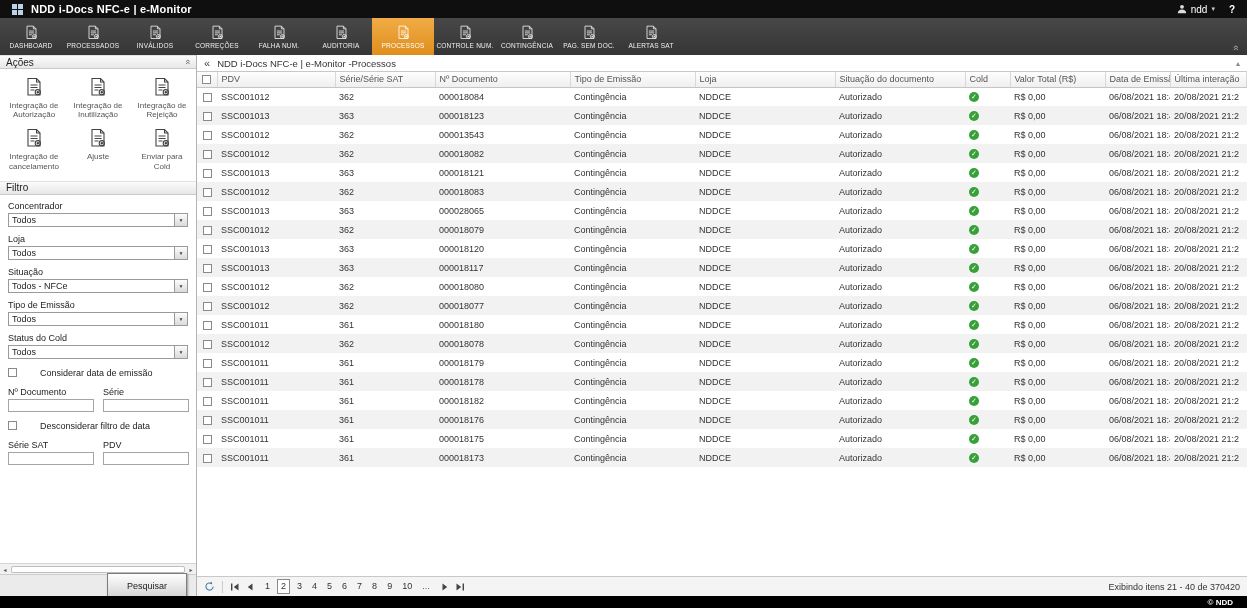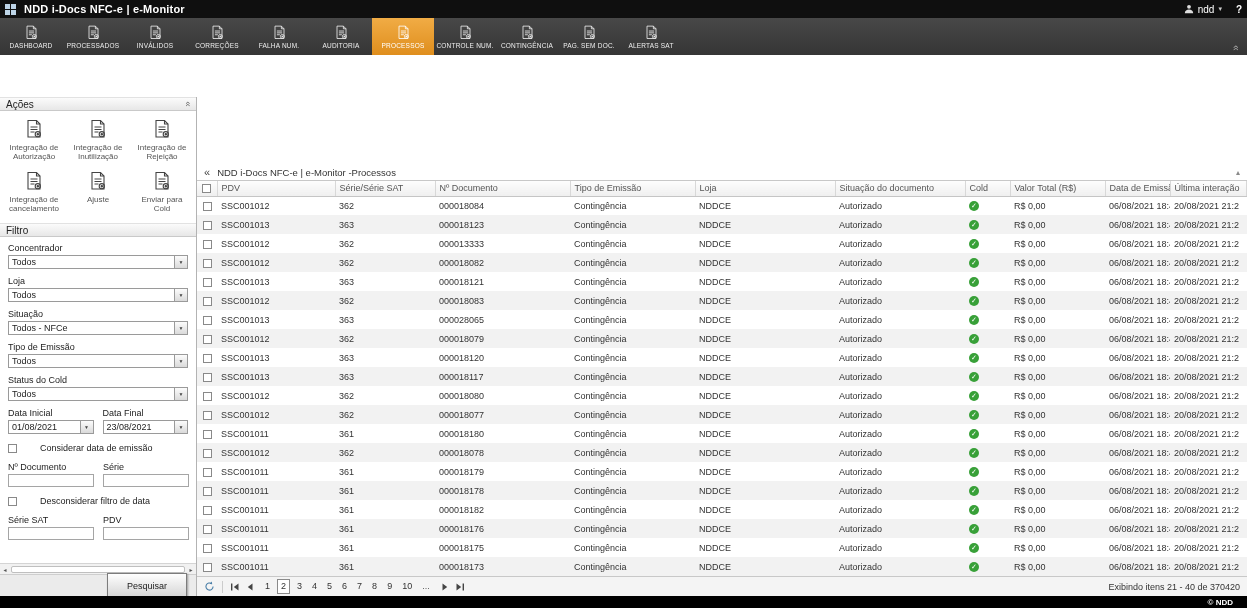--- a/index.html
+++ b/index.html
@@ -1,40 +1,40 @@
 <!DOCTYPE html>
 <html><head>
 <meta charset="utf-8">
 <title>NDD i-Docs NFC-e | e-Monitor</title>
 <style>
   *{margin:0;padding:0;box-sizing:border-box;}
   body{background:#9a9a9a;font-family:"Liberation Sans",sans-serif;}
   .app{width:1247px;height:608px;background:#fff;display:flex;flex-direction:column;overflow:hidden;position:relative;}
 
   
-  .top{height:18px;background:#0f0f0f;color:#fff;display:flex;align-items:center;justify-content:space-between;padding:0 5px;flex:0 0 auto;}
+  .top{height:18px;background:#0f0f0f;color:#fff;display:flex;align-items:center;justify-content:space-between;padding:0 12px;flex:0 0 auto;}
   .top-l{display:flex;align-items:center;gap:8px;}
   .apps{display:grid;grid-template-columns:5px 5px;grid-gap:1px;cursor:pointer;}
   .apps i{width:5px;height:5px;background:#bcd3e6;display:block;}
   .ttl{font-size:11px;font-weight:bold;letter-spacing:.2px;}
   .top-r{display:flex;align-items:center;gap:14px;}
   .usr{display:flex;align-items:center;gap:4px;font-size:10px;cursor:pointer;}
   .caret{font-size:7px;color:#ccc;}
   .hlp{font-size:10px;font-weight:bold;cursor:pointer;}
 
   
   .ribbon{height:37px;background:linear-gradient(#484848,#353535);display:flex;position:relative;flex:0 0 auto;}
   .tabs{display:flex;height:100%;}
   .tab{width:62px;display:flex;flex-direction:column;align-items:center;justify-content:center;gap:2px;color:#efefef;cursor:pointer;}
   .tab svg{width:15px;height:15px;display:block;}
   .tab-lb{font-size:6.5px;letter-spacing:.2px;white-space:nowrap;}
   .tab.active{background:linear-gradient(#f1ac45,#df8e1d);color:#fff;}
   .rib-col{position:absolute;right:8px;bottom:2px;color:#a8a8a8;font-size:10px;transform:rotate(-90deg);cursor:pointer;line-height:1;}
 
-  .content{flex:1;display:flex;min-height:0;align-items:flex-end;}
+  .content{flex:1;display:flex;min-height:0;}
 
   
   .sidebar{width:197px;flex:0 0 197px;background:#fff;border-right:1px solid #b3b3b3;display:flex;flex-direction:column;font-size:9px;color:#333;}
   .phead{height:14px;background:linear-gradient(#fbfbfb,#e7e7e7);border-top:1px solid #e2e2e2;border-bottom:1px solid #c9c9c9;display:flex;align-items:center;justify-content:space-between;padding:0 6px;font-size:10px;color:#222;flex:0 0 auto;}
   .pcol{transform:rotate(90deg);color:#666;font-size:9px;cursor:pointer;}
   .actions{display:grid;grid-template-columns:1fr 1fr 1fr;grid-row-gap:9px;padding:8px 2px 10px;text-align:center;flex:0 0 auto;}
   .action{display:flex;flex-direction:column;align-items:center;gap:2px;cursor:pointer;}
   .action svg{width:20px;height:20px;color:#444;}
   .act-lb{font-size:8px;line-height:1.15;color:#555;width:58px;}
   .fbody{padding:6px 8px 16px;flex:1;min-height:0;overflow:hidden;}
@@ -351,36 +351,20 @@
             </div>
             <div class="field">
               <div class="f-lb">Status do Cold</div>
               <div class="selbox">
                 <span class="sel-v">Todos</span>
                 <span class="sel-a">▼</span>
               </div>
             </div>
           </div>
 
-        <div class="frow">
-          <div class="fcol">
-            <div class="f-lb">Data Inicial</div>
-            <div class="selbox">
-              <span class="sel-v">01/08/2021</span>
-              <span class="sel-a">▼</span>
-            </div>
-          </div>
-          <div class="fcol">
-            <div class="f-lb">Data Final</div>
-            <div class="selbox">
-              <span class="sel-v">23/08/2021</span>
-              <span class="sel-a">▼</span>
-            </div>
-          </div>
-        </div>
 
         <div class="cbrow">
           <span class="cb"></span>
           <span class="cb-lb">Considerar data de emissão</span>
         </div>
 
         <div class="frow">
           <div class="fcol">
             <div class="f-lb">Nº Documento</div>
             <input class="tin" style="">
@@ -480,21 +464,21 @@
                 <td>Autorizado</td>
                 <td><span class="okico">✓</span></td>
                 <td>R$ 0,00</td>
                 <td>06/08/2021 18:4</td>
                 <td>20/08/2021 21:2</td>
               </tr>
               <tr>
                 <td><span class="cb"></span></td>
                 <td>SSC001012</td>
                 <td>362</td>
-                <td>000013333</td>
+                <td>000013543</td>
                 <td>Contingência</td>
                 <td>NDDCE</td>
                 <td>Autorizado</td>
                 <td><span class="okico">✓</span></td>
                 <td>R$ 0,00</td>
                 <td>06/08/2021 18:4</td>
                 <td>20/08/2021 21:2</td>
               </tr>
               <tr>
                 <td><span class="cb"></span></td>

